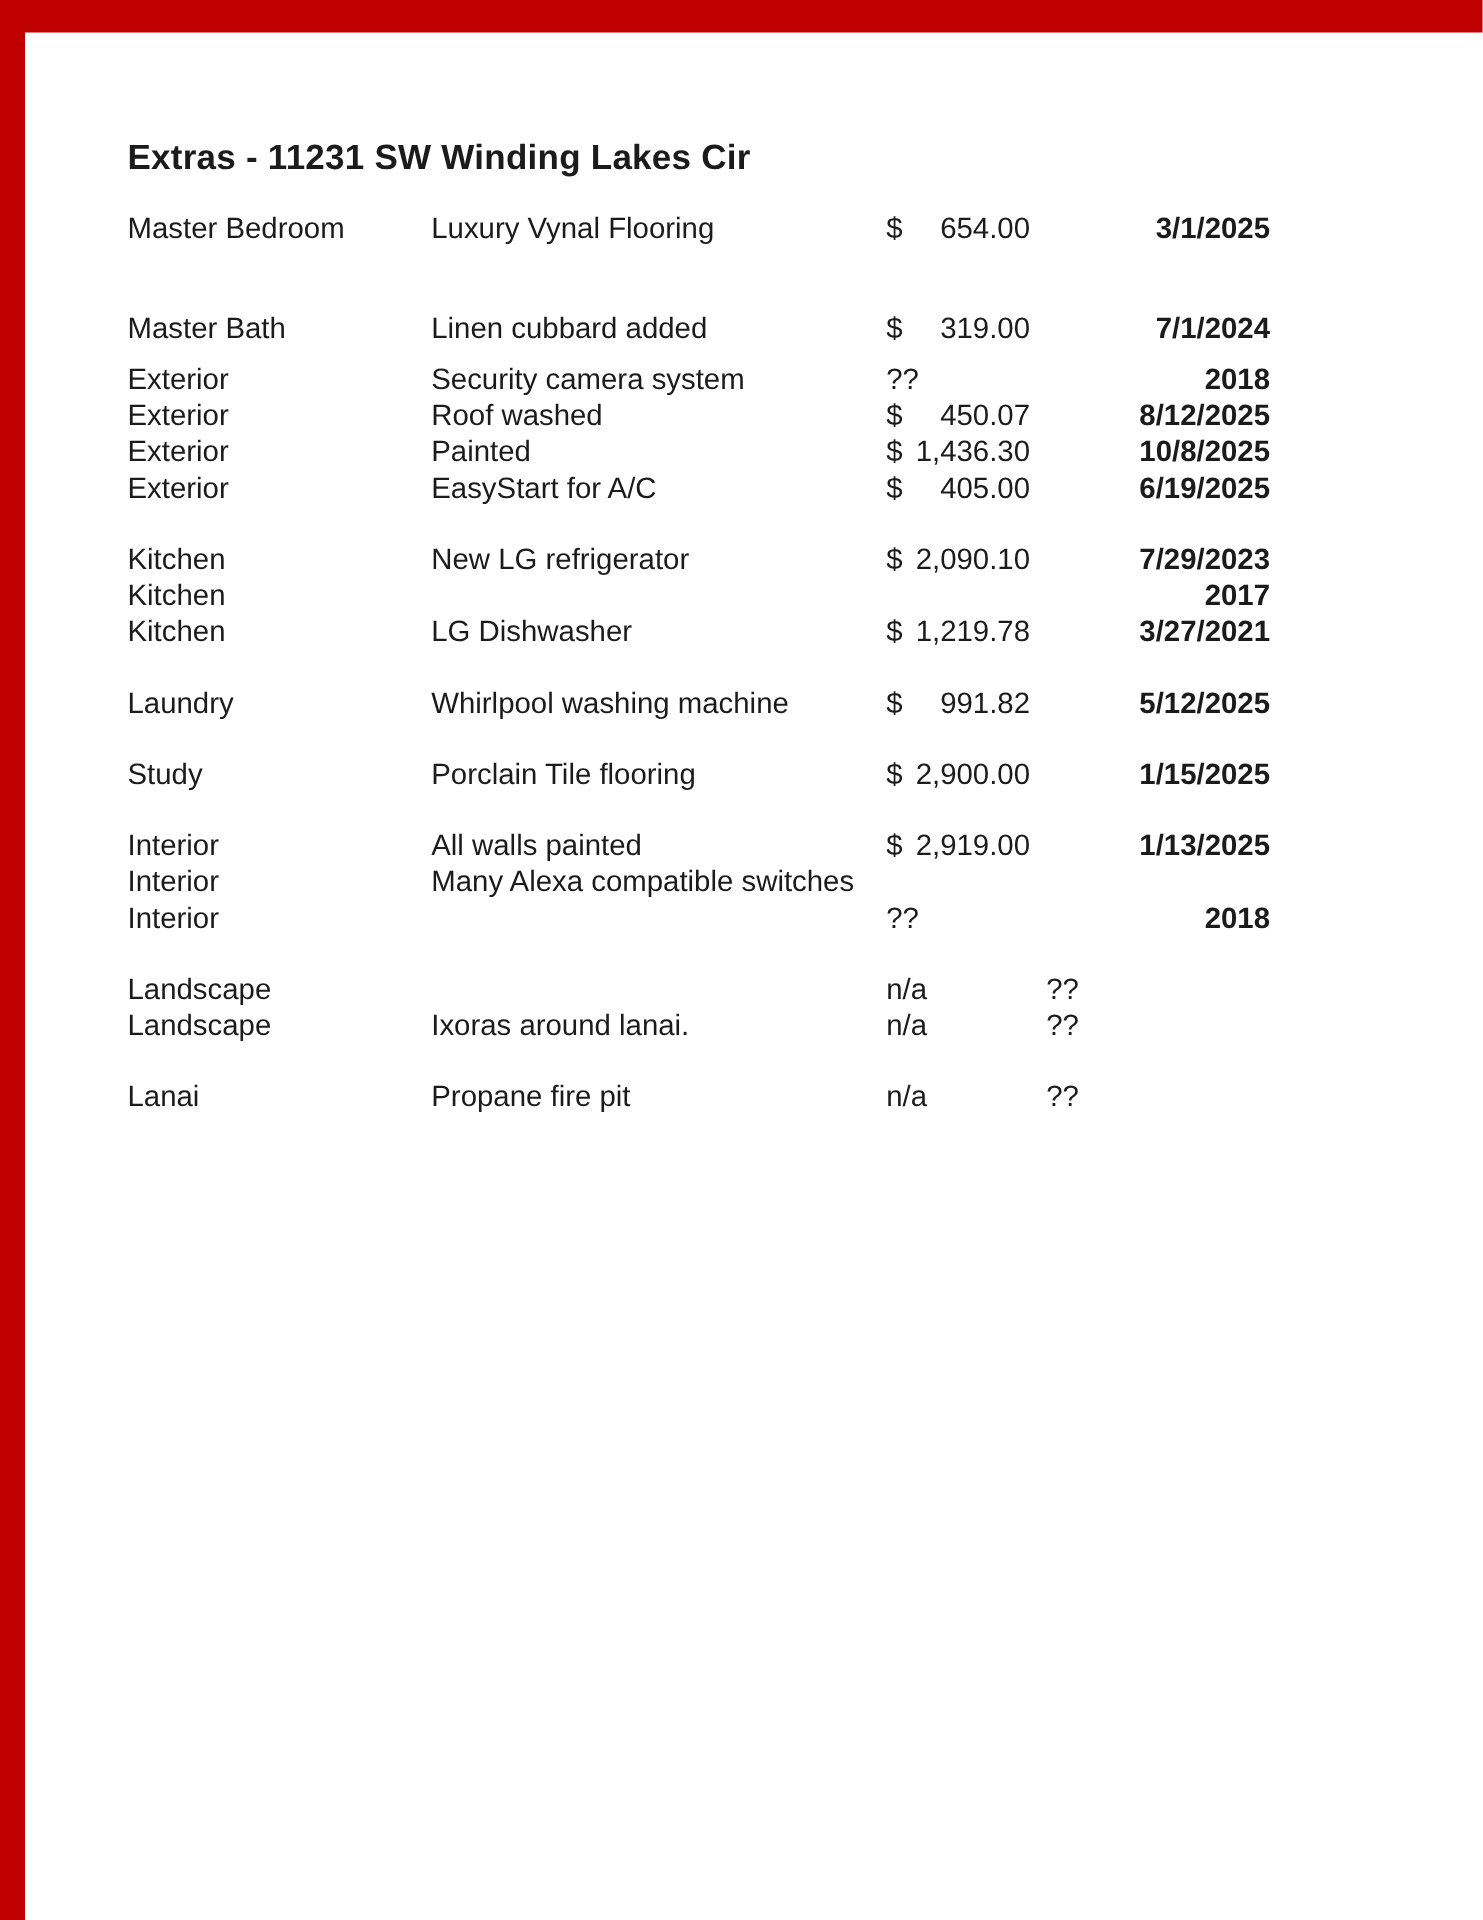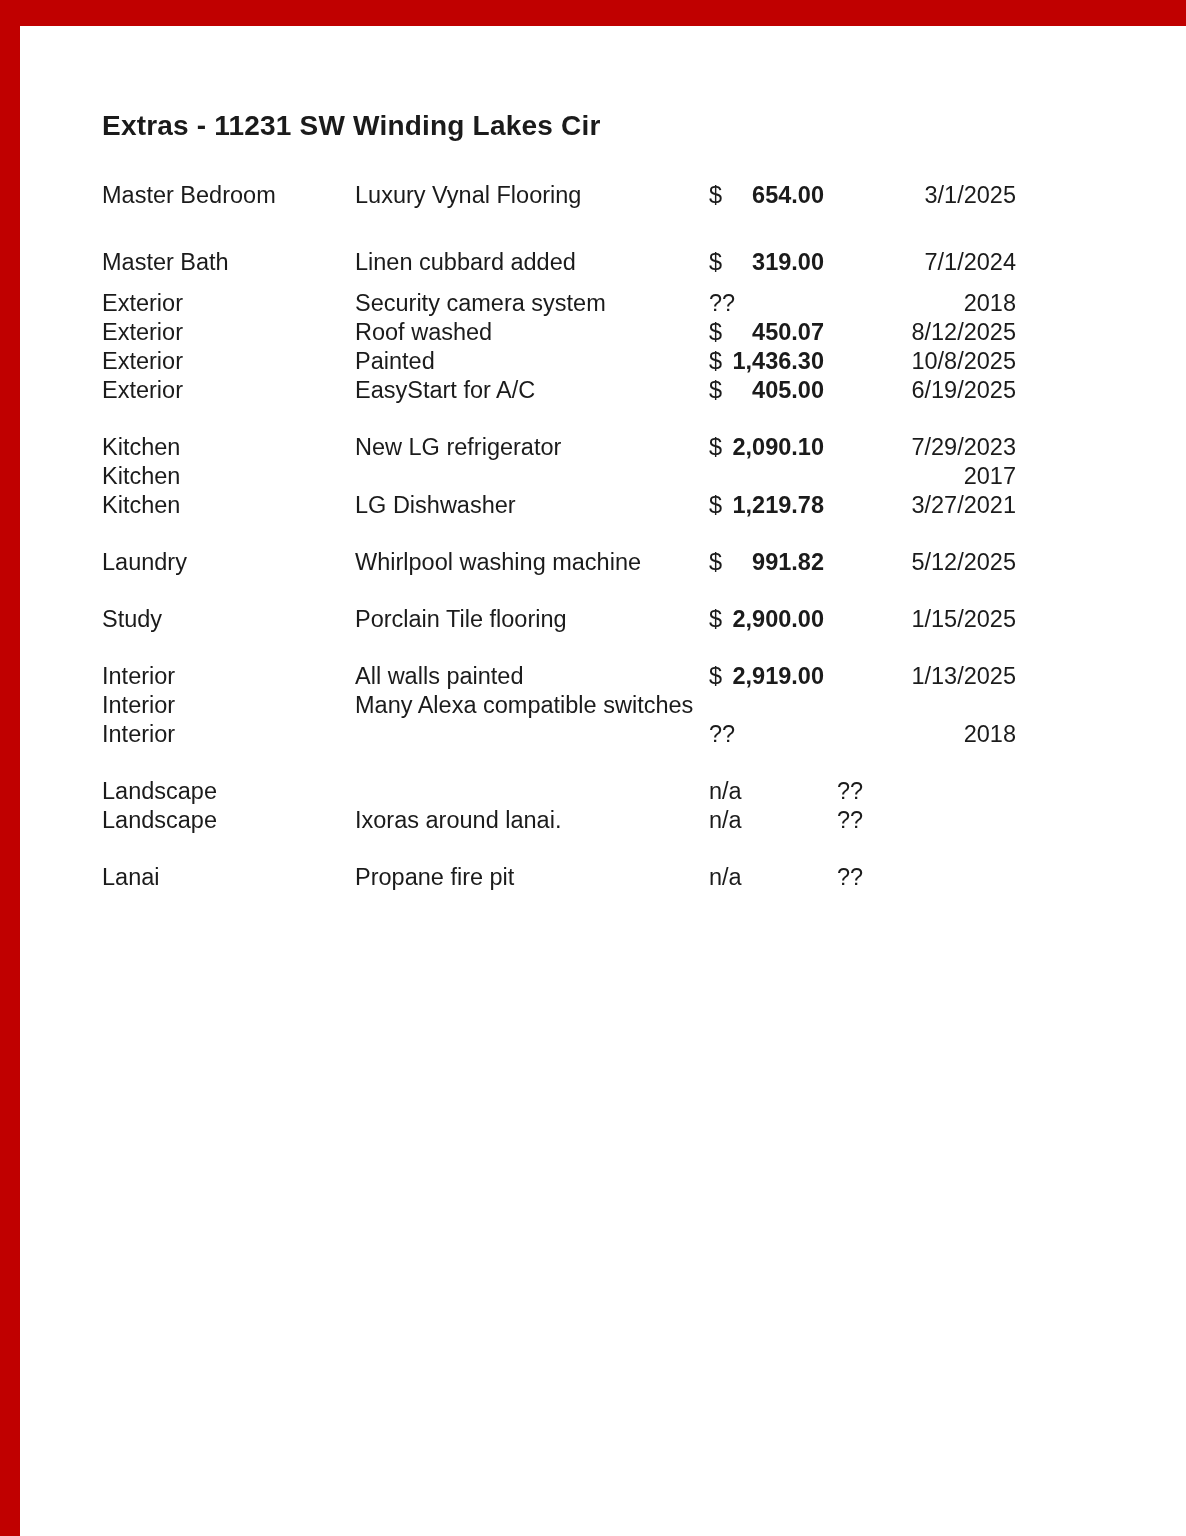--- a/index.html
+++ b/index.html
@@ -49,37 +49,37 @@
     position: absolute;
     left: 0;
     width: 1186px;
     height: 29px;
     line-height: 29px;
     font-size: 23.5px;
     white-space: nowrap;
   }
   .c { position: absolute; top: 0; }
   .room { left: 102px; }
-  .item { left: 345px; margin-left: 10px; }
+  .item { left: 345px; }
   .cur  { left: 709px; }
-  .amt  { left: 704px; width: 120px; text-align: right; font-weight: bold; }
+  .amt  { left: 704px; width: 120px; text-align: right; }
   .note { left: 709px; }
   .flag { left: 837px; }
-  .date { left: 856px; width: 160px; text-align: right; }
+  .date { left: 856px; width: 160px; text-align: right; font-weight: bold; }
 </style>
 </head>
 <body>
 
 <div class="page">
   <div class="edge-top"></div>
   <div class="edge-left"></div>
 
   <h1 class="title">Extras - 11231 SW Winding Lakes Cir</h1>
 
-  <div class="row" style="top:181px">
+  <div class="row" style="top:168px">
     <span class="c room">Master Bedroom</span>
     <span class="c item">Luxury Vynal Flooring</span>
     <span class="c cur">$</span>
     <span class="c amt">654.00</span>
     <span class="c note"></span>
     <span class="c flag"></span>
     <span class="c date">3/1/2025</span>
   </div>
 
   <div class="row" style="top:248px">

